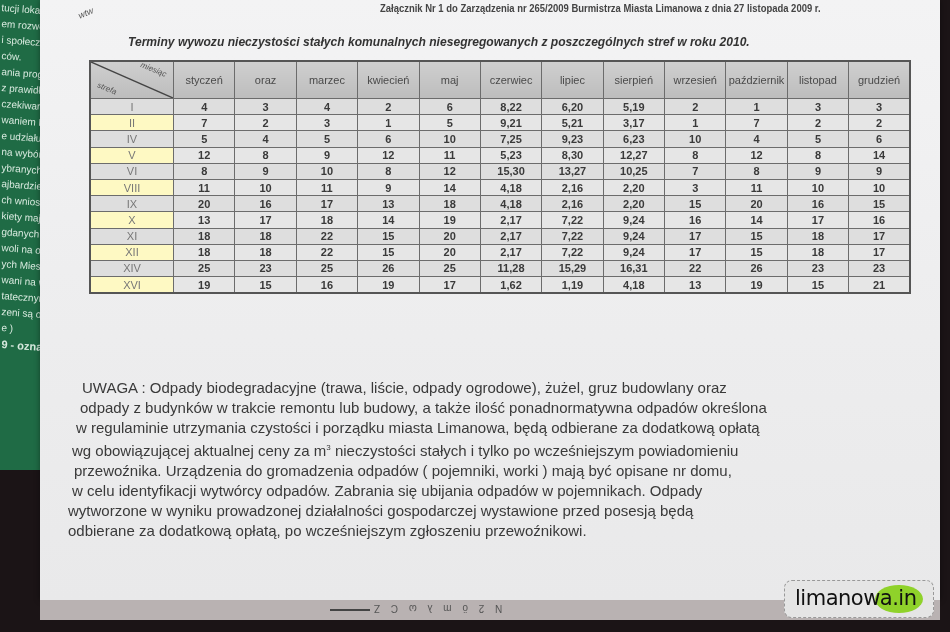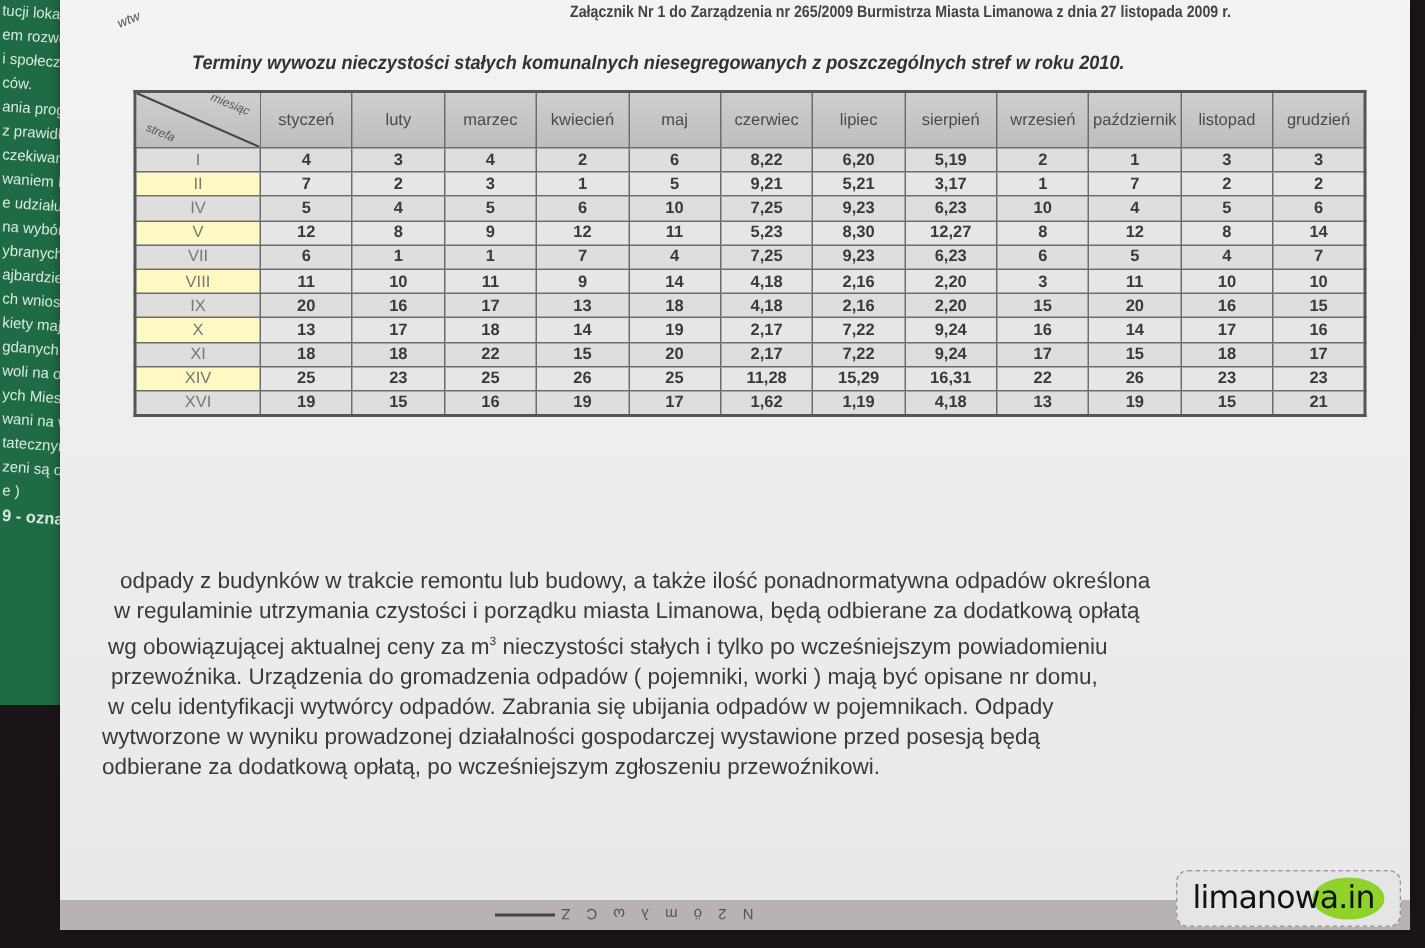--- a/index.html
+++ b/index.html
@@ -128,21 +128,21 @@
   <thead>
     <tr id="head-row">
       <th class="corner" style="width:82px">
         <svg class="diag" viewBox="0 0 82 36" preserveAspectRatio="none">
           <line x1="0" y1="0" x2="82" y2="36" stroke="#444" stroke-width="1.4"></line>
         </svg>
         <span class="c-top">miesiąc</span>
         <span class="c-bot">strefa</span>
       </th>
     <th>styczeń</th>
-        <th>luty</th>
+        <th>oraz</th>
         <th>marzec</th>
         <th>kwiecień</th>
         <th>maj</th>
         <th>czerwiec</th>
         <th>lipiec</th>
         <th>sierpień</th>
         <th>wrzesień</th>
         <th>październik</th>
         <th>listopad</th>
         <th>grudzień</th>
@@ -203,33 +203,33 @@
         <td>11</td>
         <td>5,23</td>
         <td>8,30</td>
         <td>12,27</td>
         <td>8</td>
         <td>12</td>
         <td>8</td>
         <td>14</td>
       </tr>
       <tr>
-        <td class="zone">VII</td>
-        <td>6</td>
-        <td>1</td>
-        <td>1</td>
+        <td class="zone">VI</td>
+        <td>8</td>
+        <td>9</td>
+        <td>10</td>
+        <td>8</td>
+        <td>12</td>
+        <td>15,30</td>
+        <td>13,27</td>
+        <td>10,25</td>
         <td>7</td>
-        <td>4</td>
-        <td>7,25</td>
-        <td>9,23</td>
-        <td>6,23</td>
-        <td>6</td>
-        <td>5</td>
-        <td>4</td>
-        <td>7</td>
+        <td>8</td>
+        <td>9</td>
+        <td>9</td>
       </tr>
       <tr>
         <td class="zone">VIII</td>
         <td>11</td>
         <td>10</td>
         <td>11</td>
         <td>9</td>
         <td>14</td>
         <td>4,18</td>
         <td>2,16</td>
@@ -264,20 +264,35 @@
         <td>2,17</td>
         <td>7,22</td>
         <td>9,24</td>
         <td>16</td>
         <td>14</td>
         <td>17</td>
         <td>16</td>
       </tr>
       <tr>
         <td class="zone">XI</td>
+        <td>18</td>
+        <td>18</td>
+        <td>22</td>
+        <td>15</td>
+        <td>20</td>
+        <td>2,17</td>
+        <td>7,22</td>
+        <td>9,24</td>
+        <td>17</td>
+        <td>15</td>
+        <td>18</td>
+        <td>17</td>
+      </tr>
+      <tr>
+        <td class="zone">XII</td>
         <td>18</td>
         <td>18</td>
         <td>22</td>
         <td>15</td>
         <td>20</td>
         <td>2,17</td>
         <td>7,22</td>
         <td>9,24</td>
         <td>17</td>
         <td>15</td>
@@ -311,20 +326,21 @@
         <td>4,18</td>
         <td>13</td>
         <td>19</td>
         <td>15</td>
         <td>21</td>
       </tr>
     </tbody>
 </table>
 
 <div class="note">
+  <div class="line" style="padding-left:14px">UWAGA : Odpady biodegradacyjne (trawa, liście, odpady ogrodowe), żużel, gruz budowlany oraz</div>
   <div class="line" style="padding-left:12px">odpady z budynków w trakcie remontu lub budowy, a także ilość ponadnormatywna odpadów określona</div>
   <div class="line" style="padding-left:8px">w regulaminie utrzymania czystości i porządku miasta Limanowa, będą odbierane za dodatkową opłatą</div>
   <div class="line" style="padding-left:4px"><span>wg obowiązującej aktualnej ceny za m</span><sup>3</sup><span> nieczystości stałych i tylko po wcześniejszym powiadomieniu</span></div>
   <div class="line" style="padding-left:6px;">przewoźnika. Urządzenia do gromadzenia odpadów ( pojemniki, worki ) mają być opisane nr domu,</div>
   <div class="line" style="padding-left:4px">w celu identyfikacji wytwórcy odpadów. Zabrania się ubijania odpadów w pojemnikach. Odpady</div>
   <div class="line" style="padding-left:0px">wytworzone w wyniku prowadzonej działalności gospodarczej wystawione przed posesją będą</div>
   <div class="line" style="padding-left:-2px">odbierane za dodatkową opłatą, po wcześniejszym zgłoszeniu przewoźnikowi.</div>
 </div>
 
 <div class="logo">

